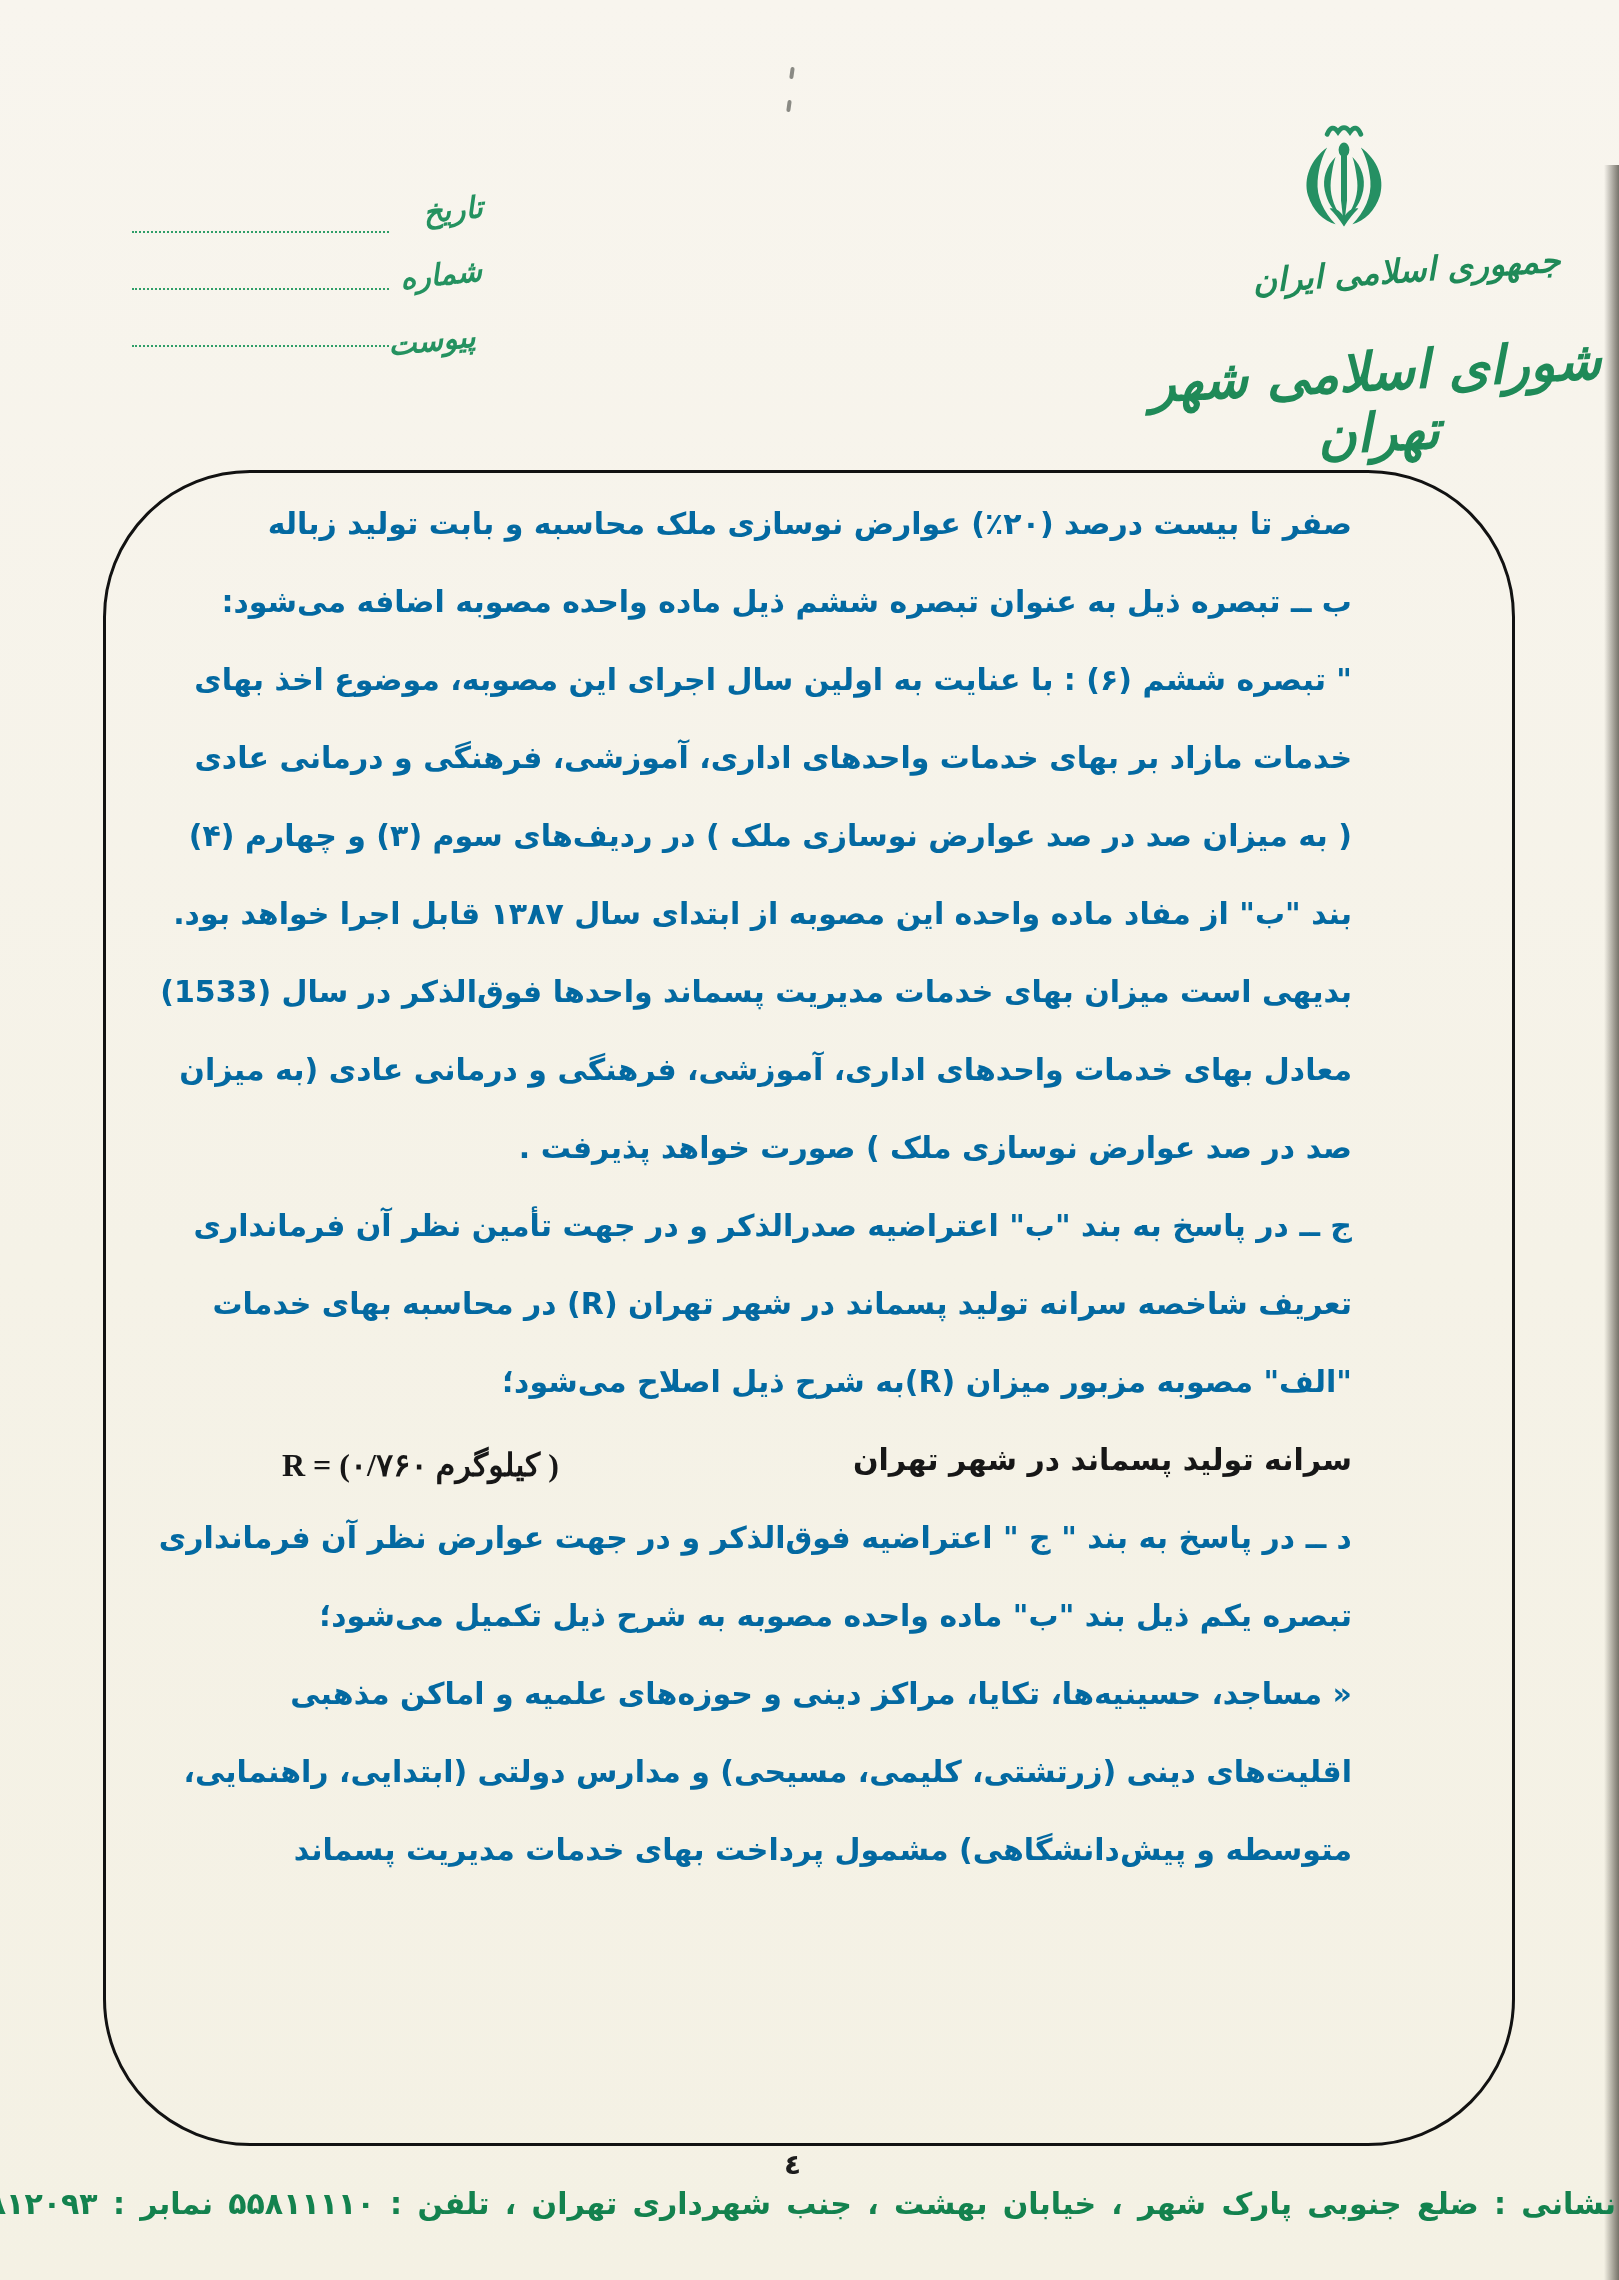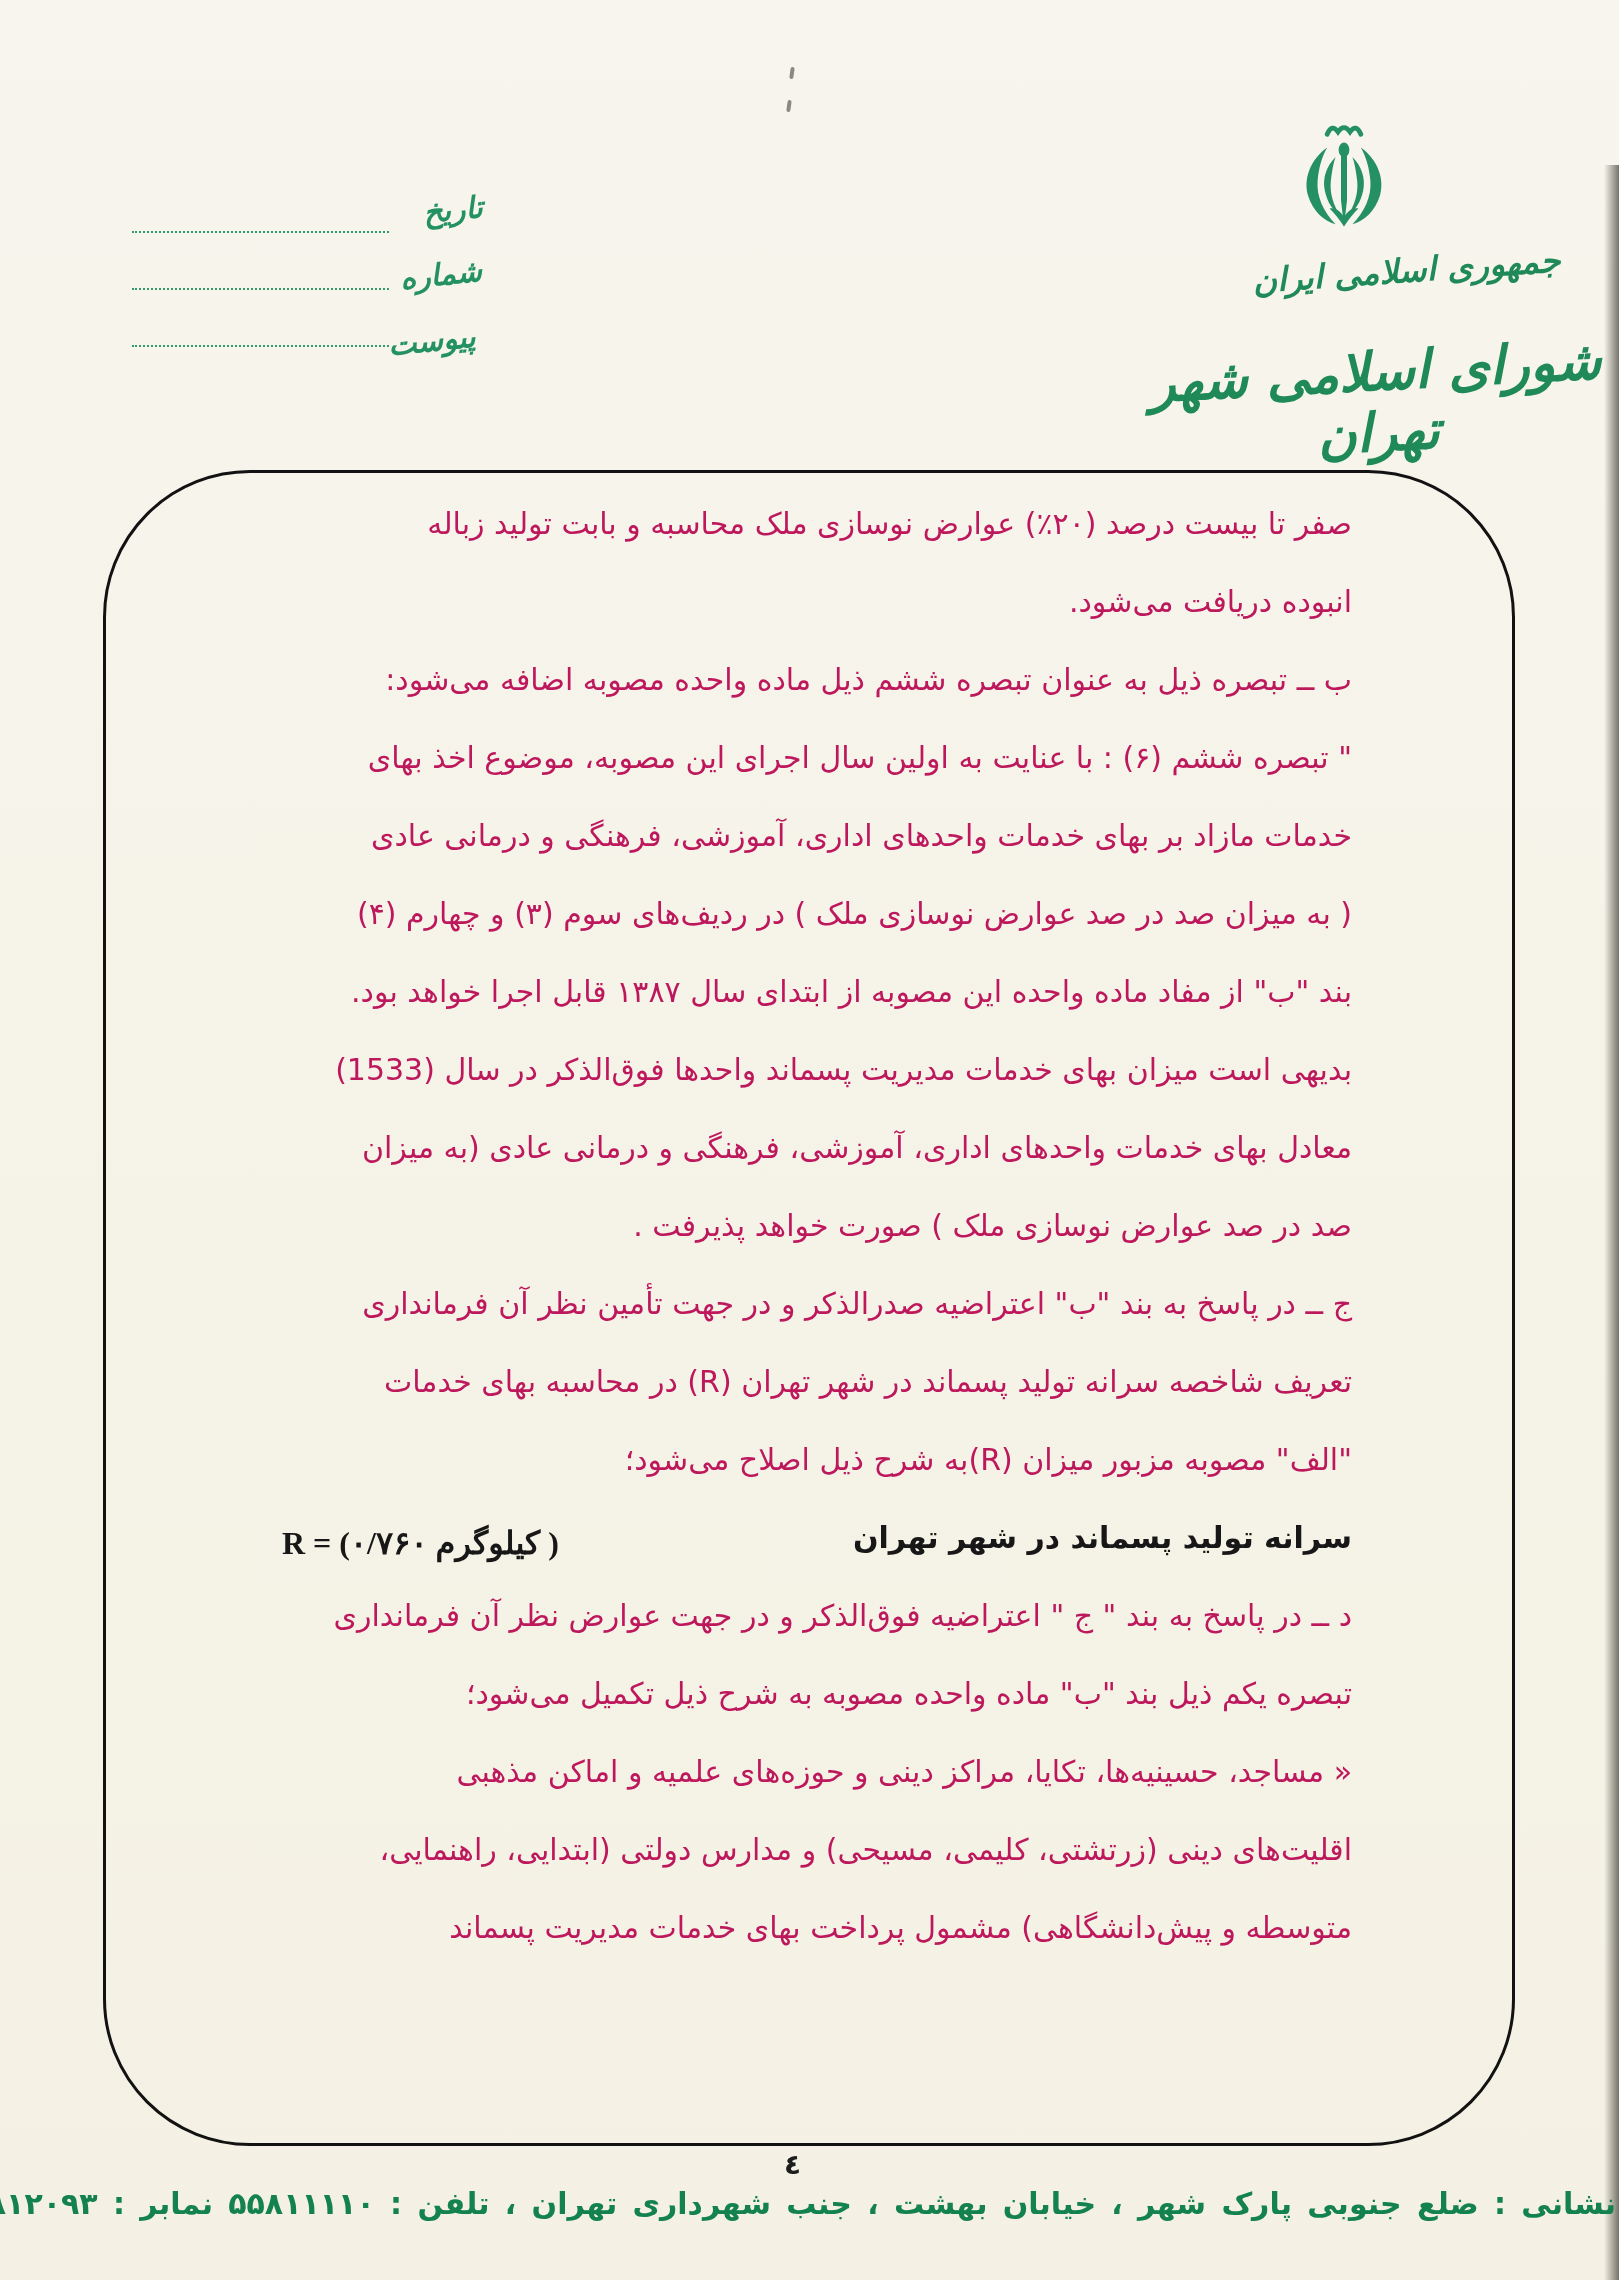--- a/index.html
+++ b/index.html
@@ -30,21 +30,21 @@
   .fl-attachment{left:388px;top:323px;}
   .dotline{position:absolute;left:132px;width:257px;height:0;border-bottom:2.9px dotted #2f9e68;}
   .dl-1{top:231px;}
   .dl-2{top:288px;}
   .dl-3{top:345px;}
   
   .letter-frame{position:absolute;left:103px;top:470px;width:1406px;height:1670px;
     border:3.9px solid #121212;border-radius:147px;background:transparent;}
   .doc-text{position:absolute;left:223px;top:484px;width:1129px;direction:rtl;}
   .bline{height:78px;display:flex;align-items:center;
-    color:#be185d;font-size:30px;font-weight:400;line-height:43px;white-space:nowrap;}
+    color:#0369a1;font-size:30px;font-weight:700;line-height:43px;white-space:nowrap;}
   .formula-line{height:78px;display:flex;align-items:center;direction:rtl;
     color:#171717;font-size:30px;font-weight:700;}
   .formula-label{white-space:nowrap;}
   .formula-expr{direction:ltr;unicode-bidi:isolate;margin-right:294px;white-space:nowrap;
     font-family:"Liberation Serif",serif;font-size:32px;margin-top:12px;}
   
   .page-number{position:absolute;left:784px;top:2148px;color:#1d1d1d;font-size:28px;font-weight:700;}
   .footer-address{position:absolute;left:69px;top:2186px;width:1547px;direction:rtl;text-align:right;
     color:#13824e;font-size:30px;font-weight:700;white-space:nowrap;word-spacing:4.9px;}
 </style>
@@ -80,21 +80,20 @@
 <div class="field-label fl-date">تاریخ</div>
 <div class="dotline dl-1"></div>
 <div class="field-label fl-number">شماره</div>
 <div class="dotline dl-2"></div>
 <div class="field-label fl-attachment">پیوست</div>
 <div class="dotline dl-3"></div>
 
 <div class="letter-frame"></div>
 <div class="doc-text">
   <div class="bline">صفر تا بیست درصد (۲۰٪) عوارض نوسازی ملک محاسبه و بابت تولید زباله</div>
-  <div class="bline">انبوده دریافت می‌شود.</div>
   <div class="bline">ب ــ تبصره ذیل به عنوان تبصره ششم ذیل ماده واحده مصوبه اضافه می‌شود:</div>
   <div class="bline">" تبصره ششم (۶) : با عنایت به اولین سال اجرای این مصوبه، موضوع اخذ بهای</div>
   <div class="bline">خدمات مازاد بر بهای خدمات واحدهای اداری، آموزشی، فرهنگی و درمانی عادی</div>
   <div class="bline">( به میزان صد در صد عوارض نوسازی ملک ) در ردیف‌های سوم (۳) و چهارم (۴)</div>
   <div class="bline">بند "ب" از مفاد ماده واحده این مصوبه از ابتدای سال ۱۳۸۷ قابل اجرا خواهد بود.</div>
   <div class="bline">بدیهی است میزان بهای خدمات مدیریت پسماند واحدها فوق‌الذکر در سال (1533)</div>
   <div class="bline">معادل بهای خدمات واحدهای اداری، آموزشی، فرهنگی و درمانی عادی (به میزان</div>
   <div class="bline">صد در صد عوارض نوسازی ملک ) صورت خواهد پذیرفت .</div>
   <div class="bline">ج ــ در پاسخ به بند "ب" اعتراضیه صدرالذکر و در جهت تأمین نظر آن فرمانداری</div>
   <div class="bline">تعریف شاخصه سرانه تولید پسماند در شهر تهران (R) در محاسبه بهای خدمات</div>

